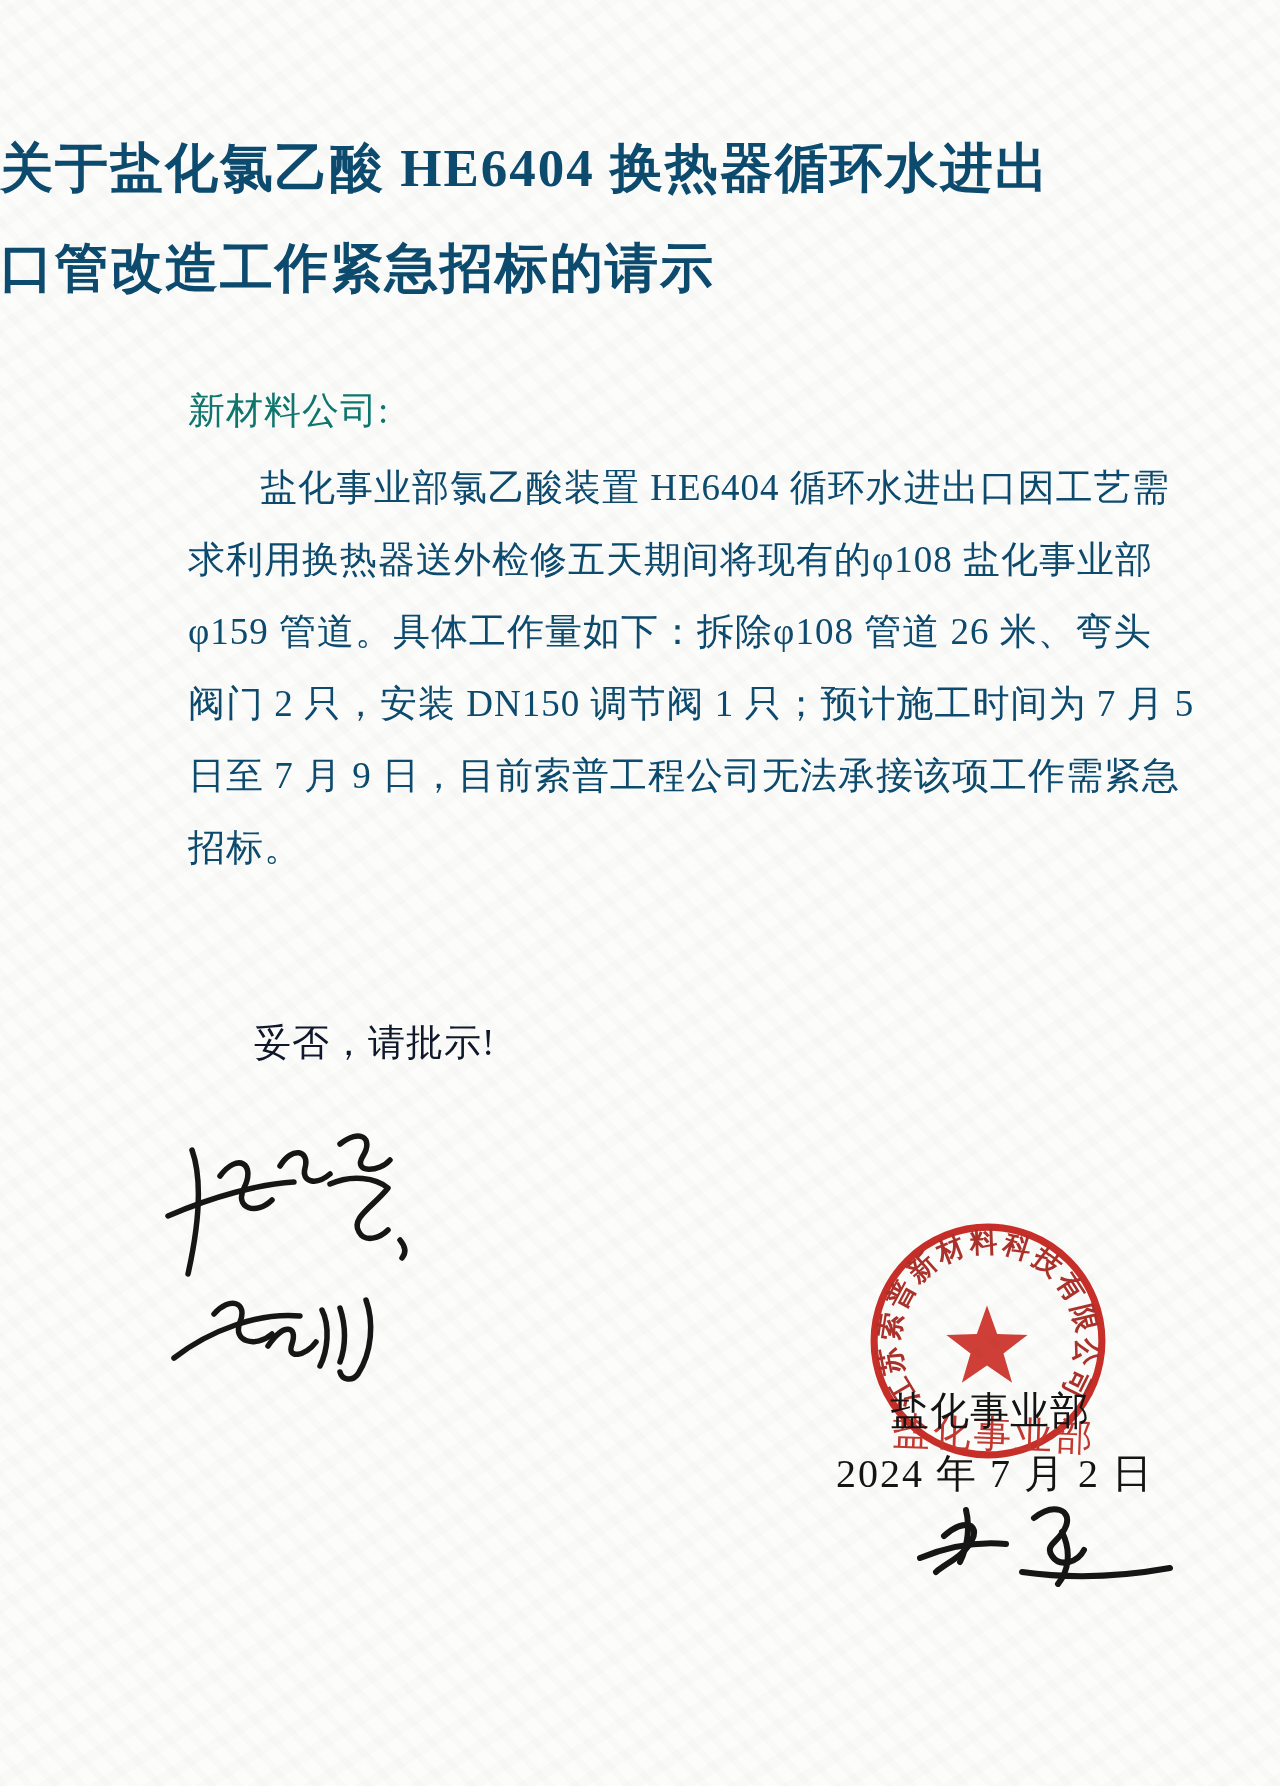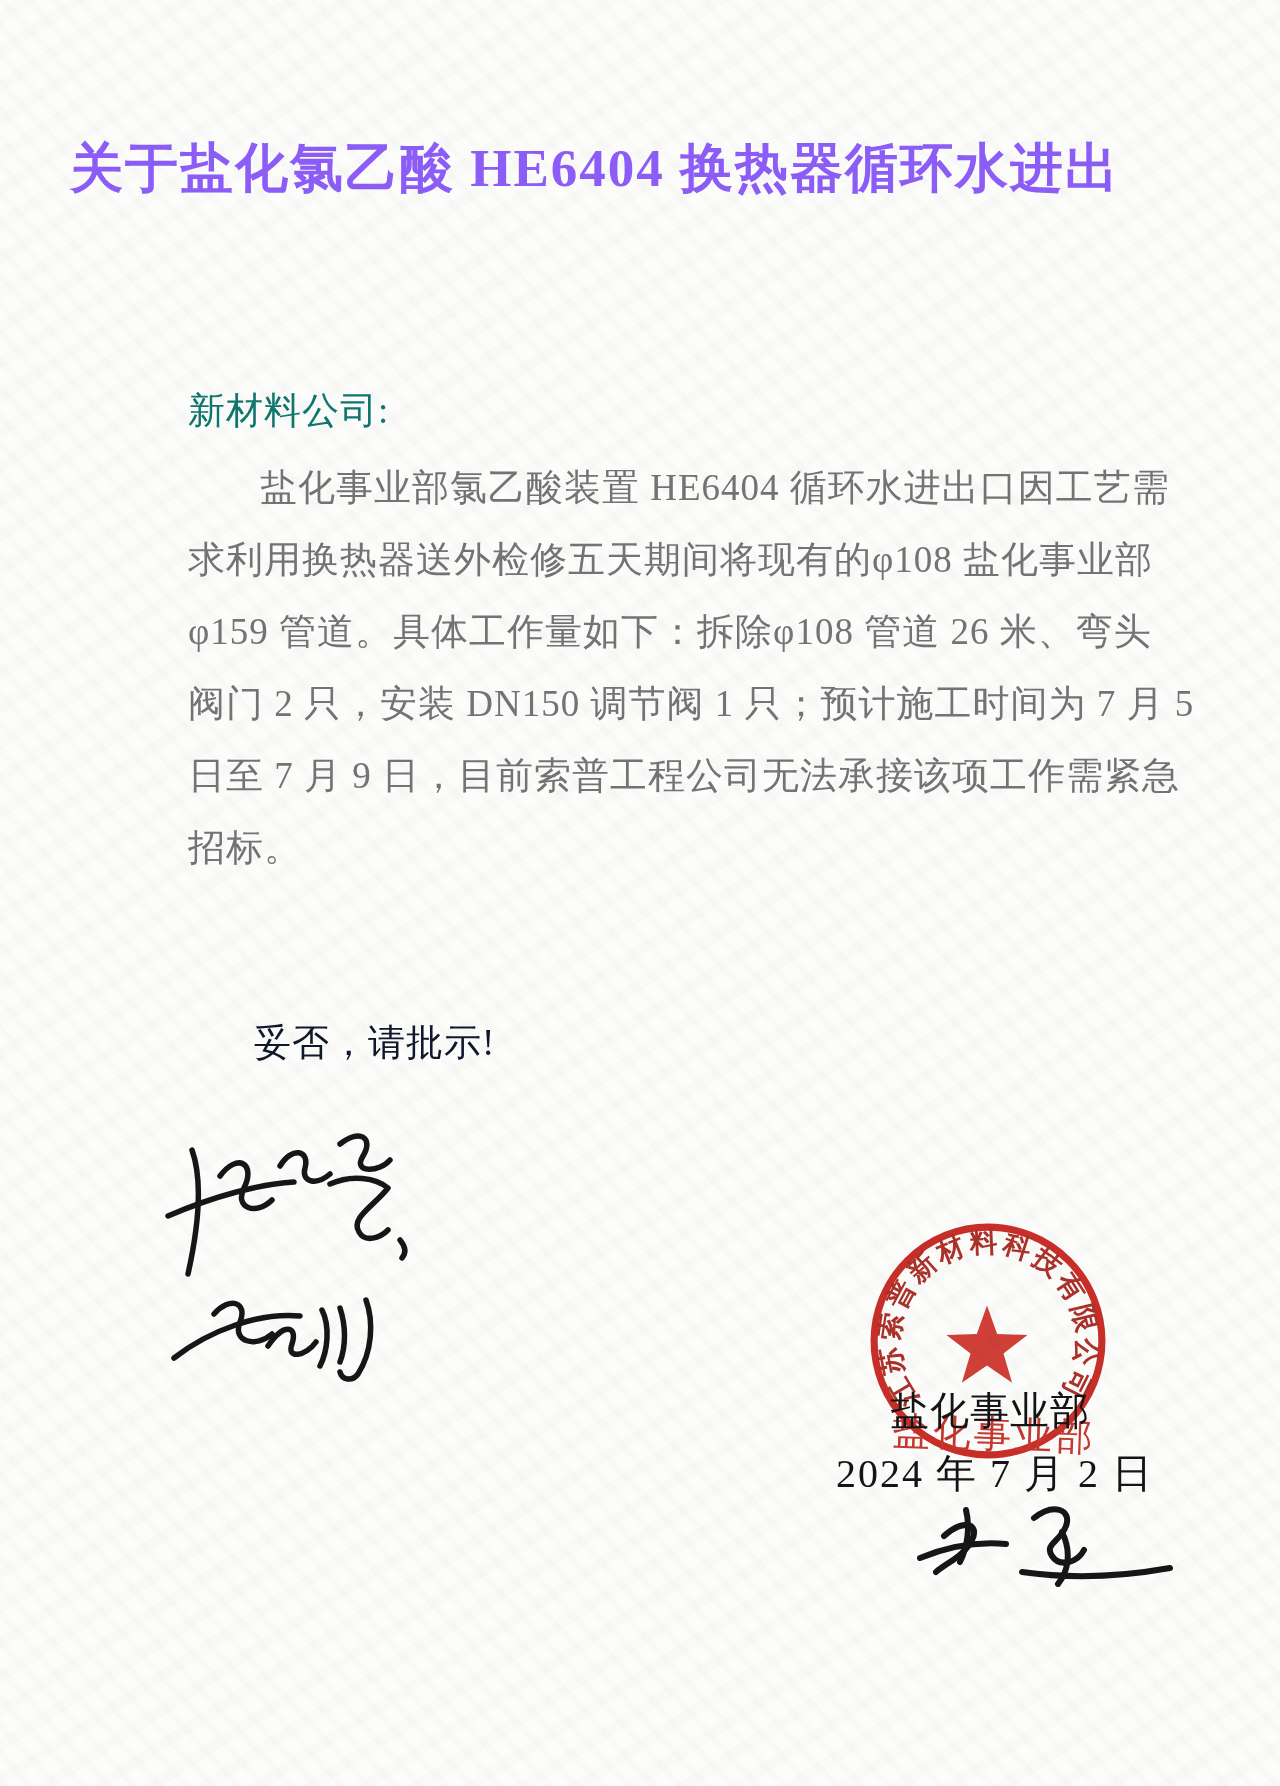--- a/index.html
+++ b/index.html
@@ -11,31 +11,31 @@
   }
   
   .paper-noise{
     position:absolute;inset:0;pointer-events:none;
     background:
       repeating-linear-gradient(47deg, rgba(120,120,118,.022) 0 7px, rgba(255,255,255,0) 7px 19px),
       repeating-linear-gradient(-33deg, rgba(110,110,108,.018) 0 11px, rgba(255,255,255,0) 11px 29px);
   }
   .doc-title{
     position:absolute;top:82px;left:0;width:1120px;
-    text-align:right;font-weight:700;font-size:53px;line-height:100px;
-    letter-spacing:2px;color:#8b5cf6;
+    text-align:left;font-weight:700;font-size:53px;line-height:100px;
+    letter-spacing:2px;color:#0c4a6e;
   }
   .doc-title .t-line{display:block;}
   .salutation{
     position:absolute;left:188px;top:386px;
     font-size:37px;letter-spacing:1px;color:#0f766e;
   }
   .body-block{
     position:absolute;left:188px;top:452px;width:940px;
-    font-size:37px;line-height:72px;letter-spacing:1px;color:#737373;
+    font-size:37px;line-height:72px;letter-spacing:1px;color:#0c4a6e;
   }
   .body-block .b-line{display:block;white-space:nowrap;}
   .body-block .b-line.first{text-indent:72px;}
   .closing{
     position:absolute;left:254px;top:1018px;
     font-size:37px;letter-spacing:1px;color:#0f172a;
   }
   .sig{position:absolute;}
   .sig svg{display:block;}
   .stamp-wrap{
@@ -52,20 +52,21 @@
   }
   .sig-3{mix-blend-mode:multiply;z-index:4;}
 </style>
 </head>
 <body>
 
 <div class="paper-noise"></div>
 
 <h1 class="doc-title">
   <span class="t-line">关于盐化氯乙酸 HE6404 换热器循环水进出</span>
+  <span class="t-line">口管改造工作紧急招标的请示</span>
 </h1>
 
 <div class="salutation">新材料公司:</div>
 
 <div class="body-block">
   <span class="b-line first">盐化事业部氯乙酸装置 HE6404 循环水进出口因工艺需</span>
   <span class="b-line">求利用换热器送外检修五天期间将现有的φ108 盐化事业部</span>
   <span class="b-line">φ159 管道。具体工作量如下：拆除φ108 管道 26 米、弯头</span>
   <span class="b-line">阀门 2 只，安装 DN150 调节阀 1 只；预计施工时间为 7 月 5</span>
   <span class="b-line">日至 7 月 9 日，目前索普工程公司无法承接该项工作需紧急</span>

